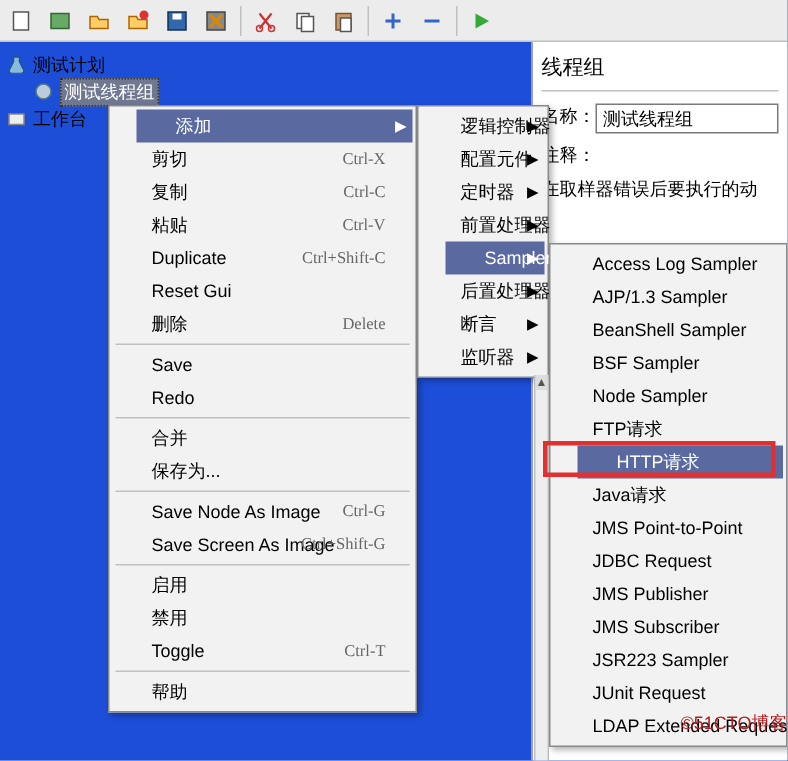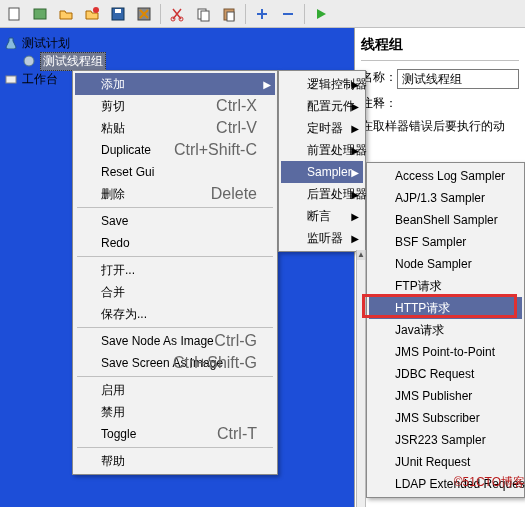--- a/index.html
+++ b/index.html
@@ -61,21 +61,21 @@
     padding: 0 2px;
   }
   .icon-sm { width: 14px; height: 14px; display:inline-flex; align-items:center; justify-content:center; }
   .right {
     flex: 1;
     background: #fff;
     padding: 8px 6px;
   }
   .right h3 {
     font-size: 14px;
-    font-weight: bold;
+    font-weight: normal;
     border-bottom: 1px solid #c0c0c0;
     padding-bottom: 6px;
     margin-bottom: 8px;
   }
   .form-row { display: flex; align-items: flex-start; margin-bottom: 6px; gap: 0; }
   .form-row label { flex-shrink: 0; }
   .form-row input {
     border: 1px solid #7a7a7a;
     padding: 2px 4px;
     font-size: 12px;
@@ -96,26 +96,28 @@
     align-items: center;
     height: 22px;
     padding: 0 18px 0 26px;
     position: relative;
     white-space: nowrap;
     cursor: default;
   }
   .menu .item.hl {
     background: #5a6aa0;
     color: #fff;
+    margin-left: 16px;
   }
   .menu .item .short {
     position: absolute;
     right: 18px;
     color: #666;
-    font-size: 16px;
+    font-size: 11px;
+    font-family: Liberation Serif, serif;
   }
   .menu .item .arrow {
     position: absolute;
     right: 4px;
     font-size: 10px;
   }
   .menu .divider {
     height: 1px;
     background: #c0c0c0;
     margin: 2px 2px;
@@ -276,20 +278,24 @@
 <div class="menu" id="menu1">
     <div class="item hl">
       <span>添加</span>
       <span class="arrow">▶</span>
     </div>
     <div class="item">
       <span>剪切</span>
       <span class="short">Ctrl-X</span>
     </div>
     <div class="item">
+      <span>复制</span>
+      <span class="short">Ctrl-C</span>
+    </div>
+    <div class="item">
       <span>粘贴</span>
       <span class="short">Ctrl-V</span>
     </div>
     <div class="item">
       <span>Duplicate</span>
       <span class="short">Ctrl+Shift-C</span>
     </div>
     <div class="item">
       <span>Reset Gui</span>
     </div>
@@ -298,23 +304,20 @@
       <span class="short">Delete</span>
     </div>
     <div class="divider"></div>
     <div class="item">
       <span>Save</span>
     </div>
     <div class="item">
       <span>Redo</span>
     </div>
     <div class="divider"></div>
-    <div class="item">
-      <span>打开...</span>
-    </div>
     <div class="item">
       <span>合并</span>
     </div>
     <div class="item">
       <span>保存为...</span>
     </div>
     <div class="divider"></div>
     <div class="item">
       <span>Save Node As Image</span>
       <span class="short">Ctrl-G</span>

